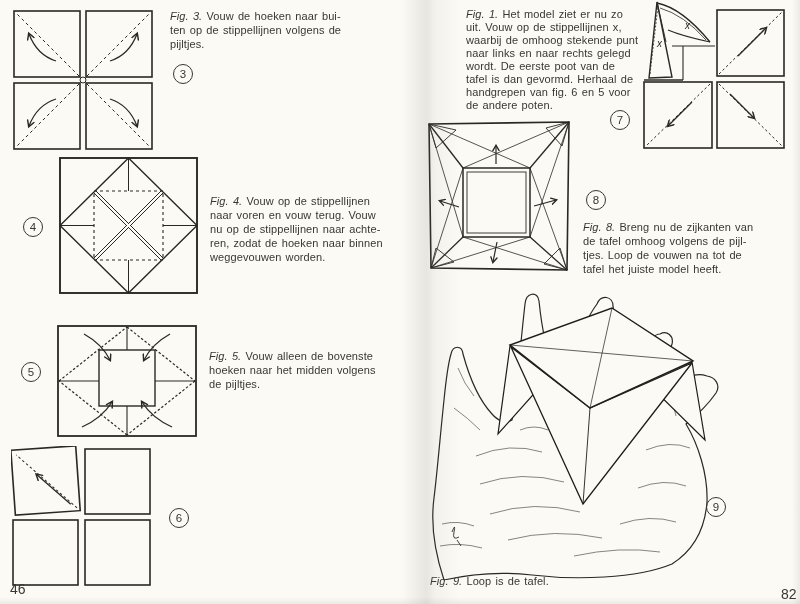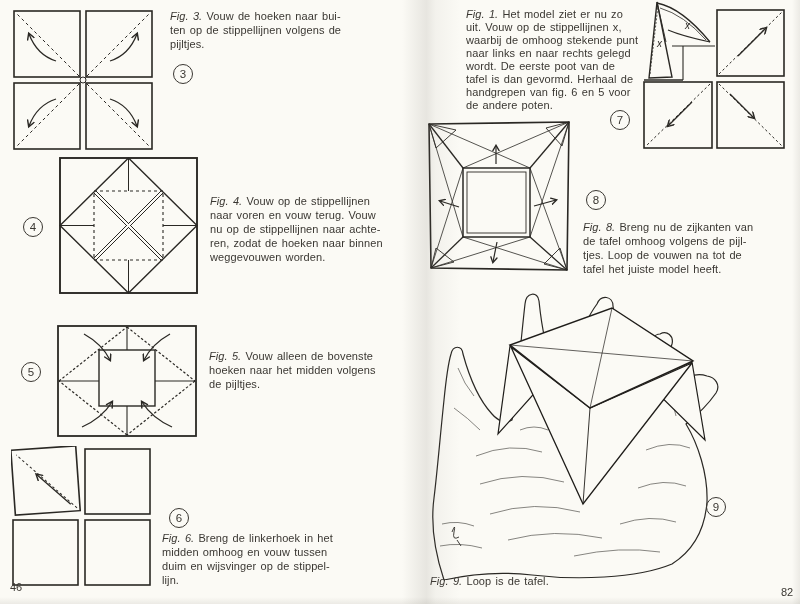--- a/index.html
+++ b/index.html
@@ -19,21 +19,21 @@
   .cap{position:absolute;font-size:11px;line-height:14px;word-spacing:1px;letter-spacing:0.1px;}
   .cap.tight{line-height:13px;}
   .flabel{}
   .clines{white-space:pre-line;}
   .badge{
     position:absolute;width:20px;height:20px;box-sizing:border-box;
     border:1.4px solid #3a3732;border-radius:50%;
     display:flex;align-items:center;justify-content:center;
     font-size:11.5px;background:transparent;
   }
-  .pagenum{position:absolute;font-size:11px;color:#3a3732;}
+  .pagenum{position:absolute;font-size:14px;color:#3a3732;}
   svg.fig{position:absolute;overflow:hidden;}
   .ink{stroke:#2a2824;fill:none;}
 </style>
 </head>
 <body>
 
 <div class="spread">
 
   <svg width="0" height="0" style="position:absolute" aria-hidden="true">
     <defs>
@@ -141,27 +141,20 @@
       <line class="ink" x1="58" y1="60" x2="26" y2="28" stroke-width="1.3" marker-end="url(#ah)"></line>
     </g>
     <g class="ink" stroke-width="1.6">
       <rect x="74" y="3" width="65" height="65"></rect>
       <rect x="2" y="74" width="65" height="65"></rect>
       <rect x="74" y="74" width="65" height="65"></rect>
     </g>
   </svg>
 
   <div class="badge" style="left:169px;top:508px">6</div>
-  <p class="cap" style="left:162px;top:531px;width:250px;margin:0">
-    <i class="flabel">Fig. 6.</i>
-    <span class="clines">Breng de linkerhoek in het
-midden omhoog en vouw tussen
-duim en wijsvinger op de stippel-
-lijn.</span>
-  </p>
 
   <div class="pagenum" style="left:10px;top:581px">46</div>
 
   <p class="cap tight" style="left:466px;top:8px;width:194px;margin:0">
     <i class="flabel">Fig. 1.</i>
     <span class="clines">Het model ziet er nu zo
 uit. Vouw op de stippellijnen x,
 waarbij de omhoog stekende punt
 naar links en naar rechts gelegd
 wordt. De eerste poot van de

